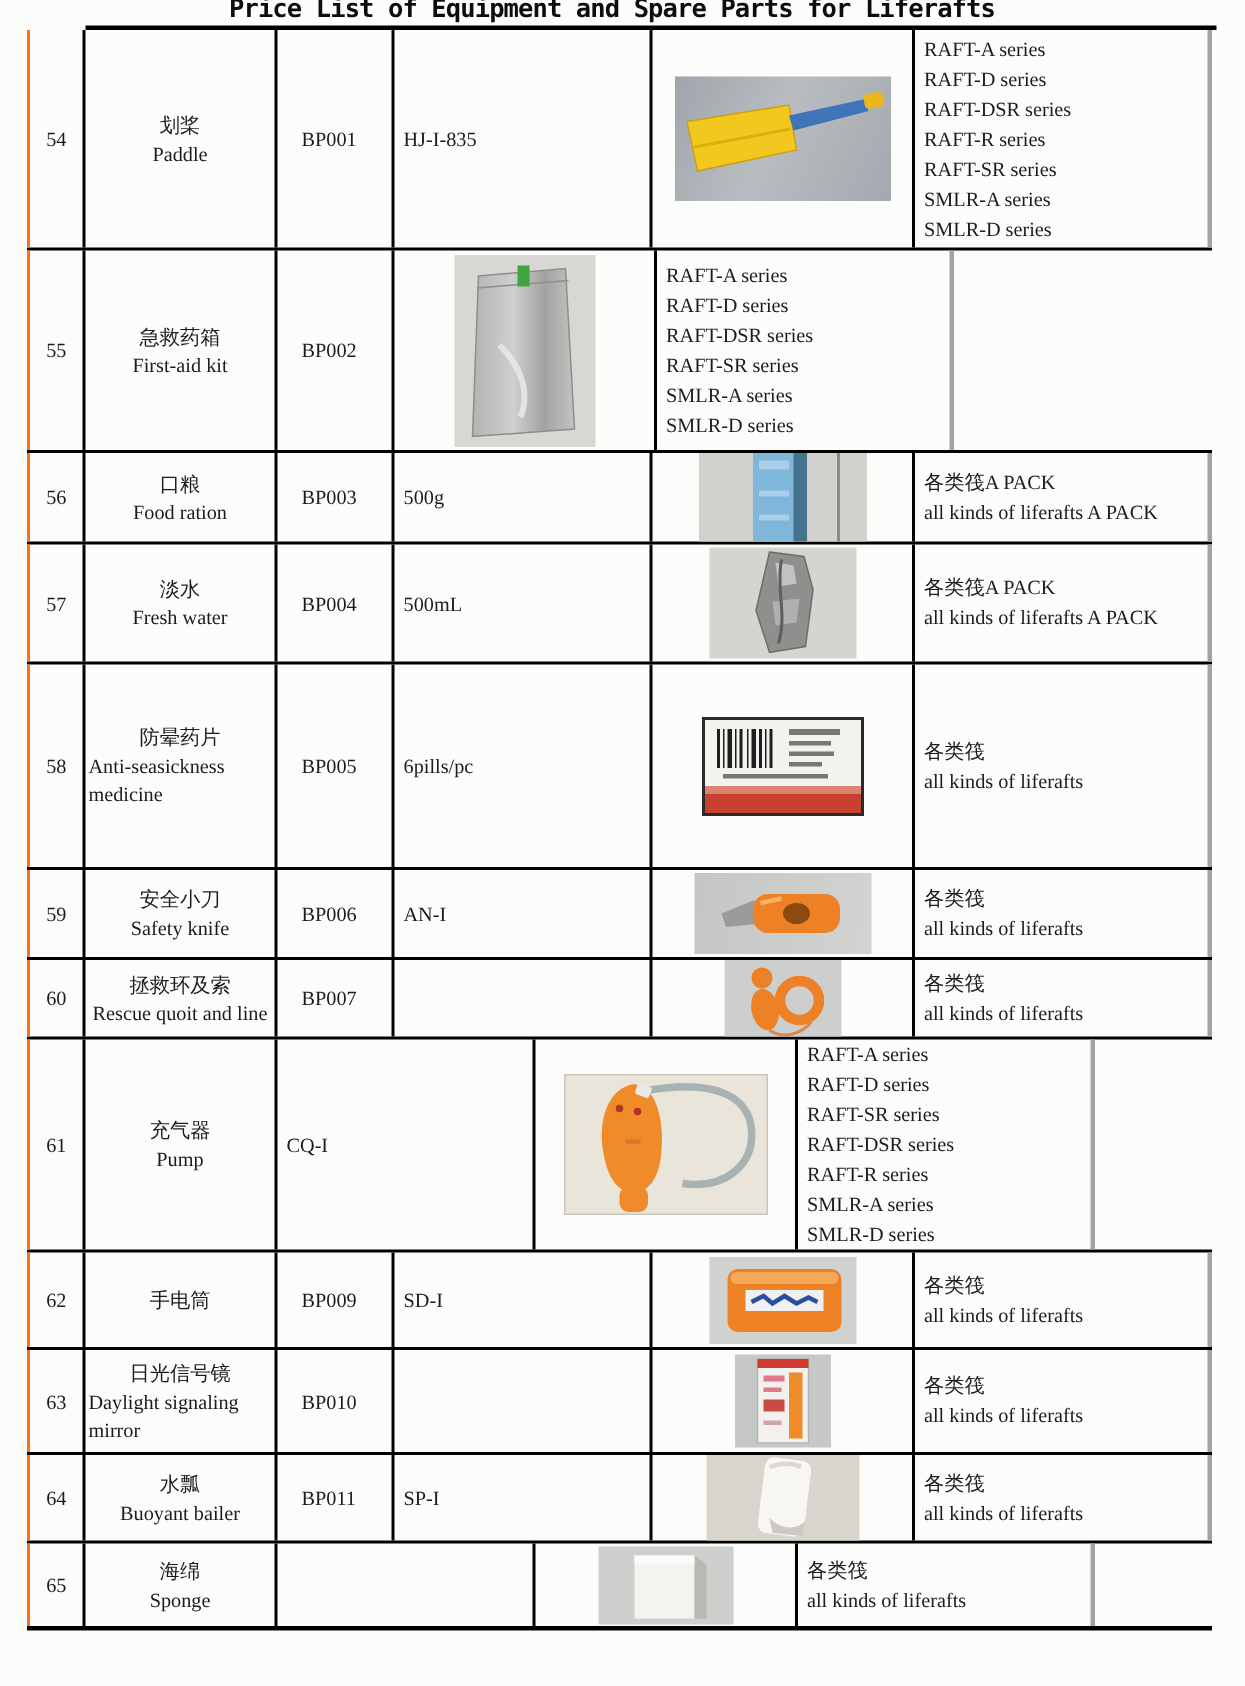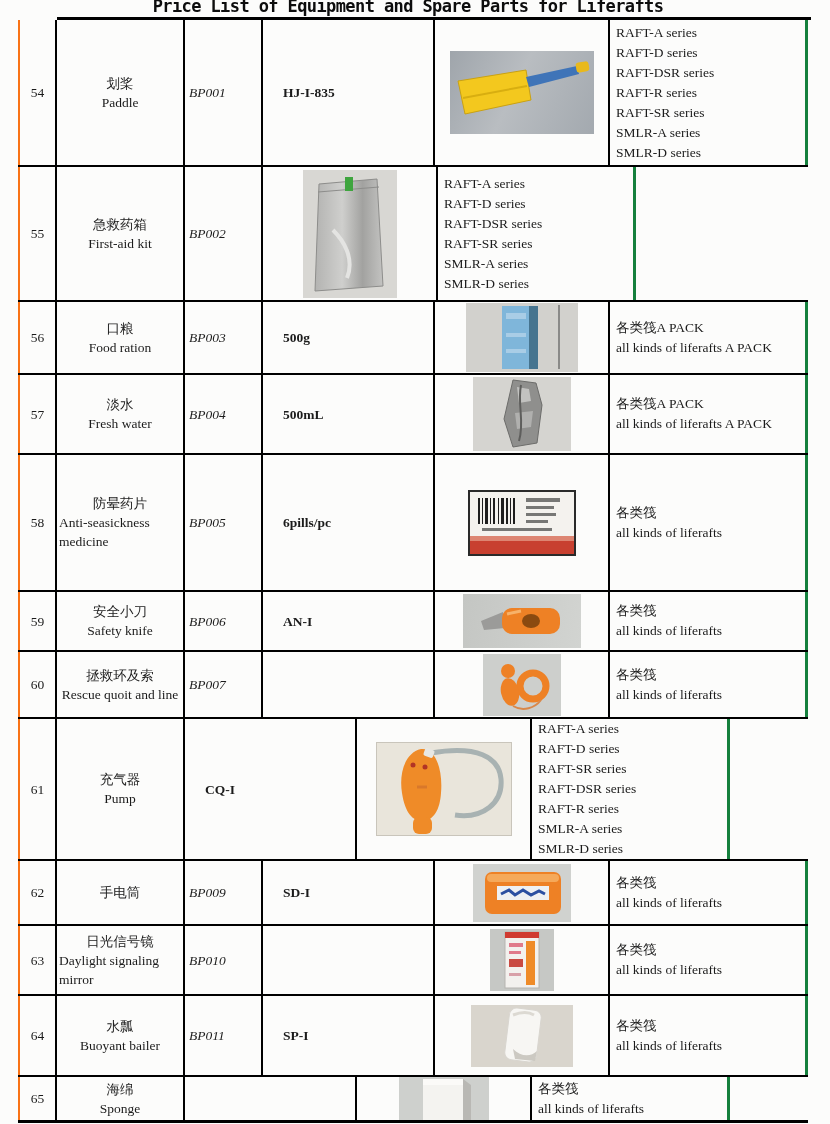--- a/index.html
+++ b/index.html
@@ -19,24 +19,24 @@
   .tbl-topline{position:absolute;left:39px;top:-3px;width:754px;height:3px;background:#000;}
   .row{display:flex;box-sizing:border-box;border-bottom:2px solid #000;}
   .row:last-child{border-bottom:3px solid #000;}
   .c{
     box-sizing:border-box;border-right:2px solid #000;
     display:flex;flex-direction:column;justify-content:center;align-items:center;
     font-size:13.5px;line-height:19px;overflow:hidden;
   }
   .c1{width:39px;border-left:2px solid #f97316;}
   .c2{width:128px;padding:0 2px;}
-  .c3{width:78px;align-items:flex-start;padding-left:4px;font-style:italic;}
-  .c4{width:172px;align-items:flex-start;padding-left:20px;font-weight:bold;}
+  .c3{width:78px;align-items:flex-start;padding-left:16px;}
+  .c4{width:172px;align-items:flex-start;padding-left:6px;}
   .c5{width:175px;}
-  .c6{width:198px;align-items:flex-start;padding-left:6px;border-right:3px solid #15803d;
+  .c6{width:198px;align-items:flex-start;padding-left:6px;border-right:3px solid #a3a3a3;
       white-space:pre-line;line-height:20px;}
   .photo{position:relative;display:flex;align-items:center;justify-content:center;}
   .ph-paddle   {width:144px;height:83px;background:linear-gradient(115deg,#9fa5ab,#b9bdc1 45%,#a3a9af);}
   .ph-firstaid {width:94px;height:128px;background:#d8d7d3;}
   .ph-food     {width:112px;height:69px;background:#d2d1cd;}
   .ph-water    {width:98px;height:74px;background:#d5d4d0;}
   .ph-medicine {width:108px;height:66px;background:#f4f2ee;outline:2px solid #2a2a2a;outline-offset:-2px;}
   .ph-knife    {width:118px;height:54px;background:linear-gradient(100deg,#c4c6c3,#d2d4d1);}
   .ph-quoit    {width:78px;height:62px;background:#cdcfcc;}
   .ph-pump     {width:134px;height:92px;background:#e9e5db;border:1px solid #c9c5bb;}
@@ -106,21 +106,21 @@
       </div>
     </div>
     <div class="c c6">RAFT-A series
 RAFT-D series
 RAFT-DSR series
 RAFT-SR series
 SMLR-A series
 SMLR-D series</div>
   </div>
 
-  <div class="row" style="height:73px">
+  <div class="row" style="height:61px">
     <div class="c c1">56</div>
     <div class="c c2">
       <div>口粮</div>
       <div>Food ration</div>
     </div>
     <div class="c c3">BP003</div>
     <div class="c c4">500g</div>
     <div class="c c5">
       <div class="photo ph-food">
         <svg width="112" height="69" viewBox="0 0 112 69">
@@ -213,21 +213,21 @@
           <rect x="39" y="14" width="58" height="26" rx="10" fill="#ee8125"></rect>
           <ellipse cx="68" cy="27" rx="9" ry="7" fill="#8a4a10"></ellipse>
           <path d="M44,20 L58,17" stroke="#f7b26a" stroke-width="3" fill="none"></path>
         </svg>
       </div>
     </div>
     <div class="c c6">各类筏
 all kinds of liferafts</div>
   </div>
 
-  <div class="row" style="height:67px">
+  <div class="row" style="height:53px">
     <div class="c c1">60</div>
     <div class="c c2">
       <div>拯救环及索</div>
       <div>Rescue quoit and line</div>
     </div>
     <div class="c c3">BP007</div>
     <div class="c c4"></div>
     <div class="c c5">
       <div class="photo ph-quoit">
         <svg width="78" height="62" viewBox="0 0 78 62">
@@ -310,42 +310,42 @@
           <rect x="19" y="22" width="12" height="3" fill="#e07a8a"></rect>
           <rect x="19" y="30" width="14" height="8" fill="#c94a42"></rect>
           <rect x="19" y="44" width="12" height="3" fill="#d8a0a8"></rect>
         </svg>
       </div>
     </div>
     <div class="c c6">各类筏
 all kinds of liferafts</div>
   </div>
 
-  <div class="row" style="height:81px">
+  <div class="row" style="height:59px">
     <div class="c c1">64</div>
     <div class="c c2">
       <div>水瓢</div>
       <div>Buoyant bailer</div>
     </div>
     <div class="c c3">BP011</div>
     <div class="c c4">SP-I</div>
     <div class="c c5">
       <div class="photo ph-bailer">
         <svg width="102" height="62" viewBox="0 0 102 62">
           <rect x="36" y="4" width="32" height="52" rx="7" fill="#f7f6f3" transform="rotate(7 52 30)" stroke="#d8d5cf" stroke-width="1"></rect>
           <path d="M42,44 C50,52 60,52 66,46 L64,56 L44,54 Z" fill="#ccc9c2"></path>
           <path d="M42,10 C50,7 58,7 63,10" stroke="#dcd9d2" stroke-width="3" fill="none"></path>
         </svg>
       </div>
     </div>
     <div class="c c6">各类筏
 all kinds of liferafts</div>
   </div>
 
-  <div class="row" style="height:46px">
+  <div class="row" style="height:58px">
     <div class="c c1">65</div>
     <div class="c c2">
       <div>海绵</div>
       <div>Sponge</div>
     </div>
     <div class="c c4"></div>
     <div class="c c5">
       <div class="photo ph-sponge">
         <svg width="90" height="52" viewBox="0 0 90 52">
           <rect x="24" y="6" width="40" height="42" fill="#f4f3f0"></rect>

